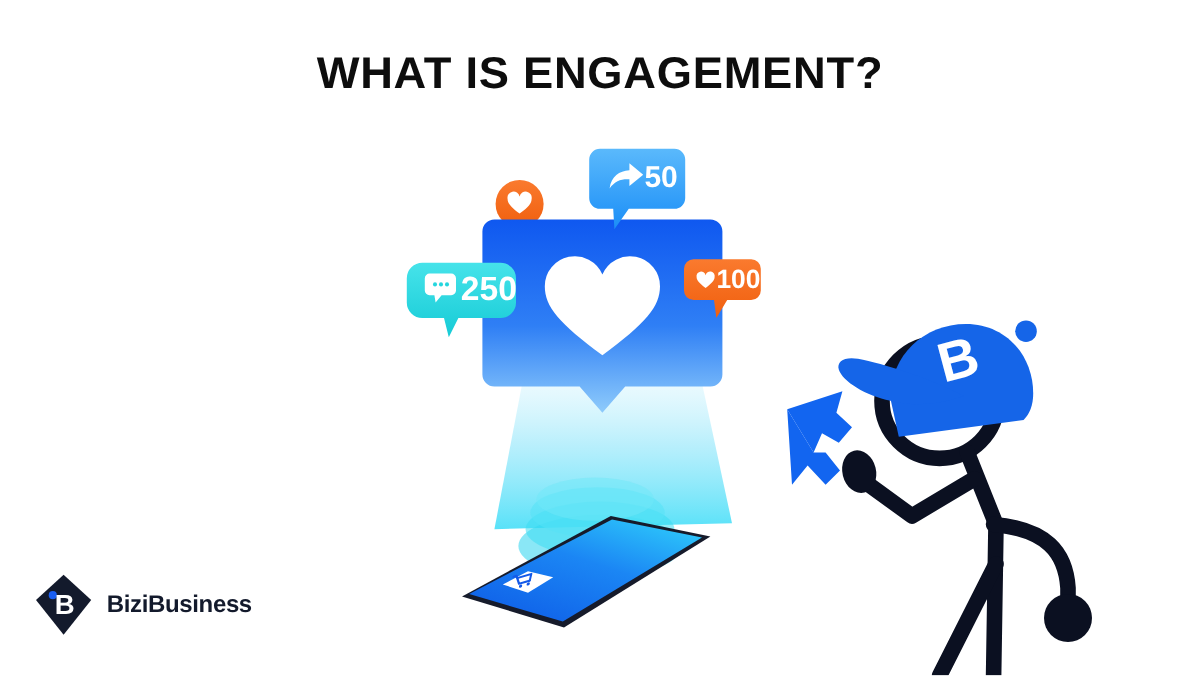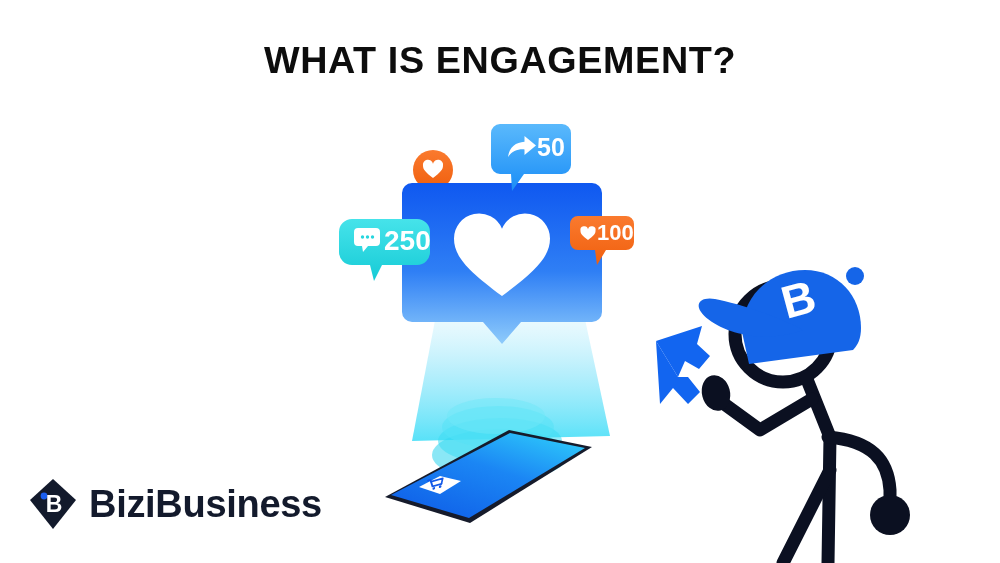--- a/index.html
+++ b/index.html
@@ -40,21 +40,21 @@
     position: absolute;
     left: 28px;
     top: 478px;
     display: flex;
     align-items: center;
     gap: 11px;
   }
   #logo-mark { width: 50px; height: 52px; display: block; }
   #logo-wordmark {
     font-family: "Liberation Sans", sans-serif;
-    font-size: 38px;
+    font-size: 20px;
     font-weight: bold;
     color: #131a2c;
     letter-spacing: -0.3px;
     line-height: 1;
   }
 
   
   #illustration {
     position: absolute;
     left: 0;

